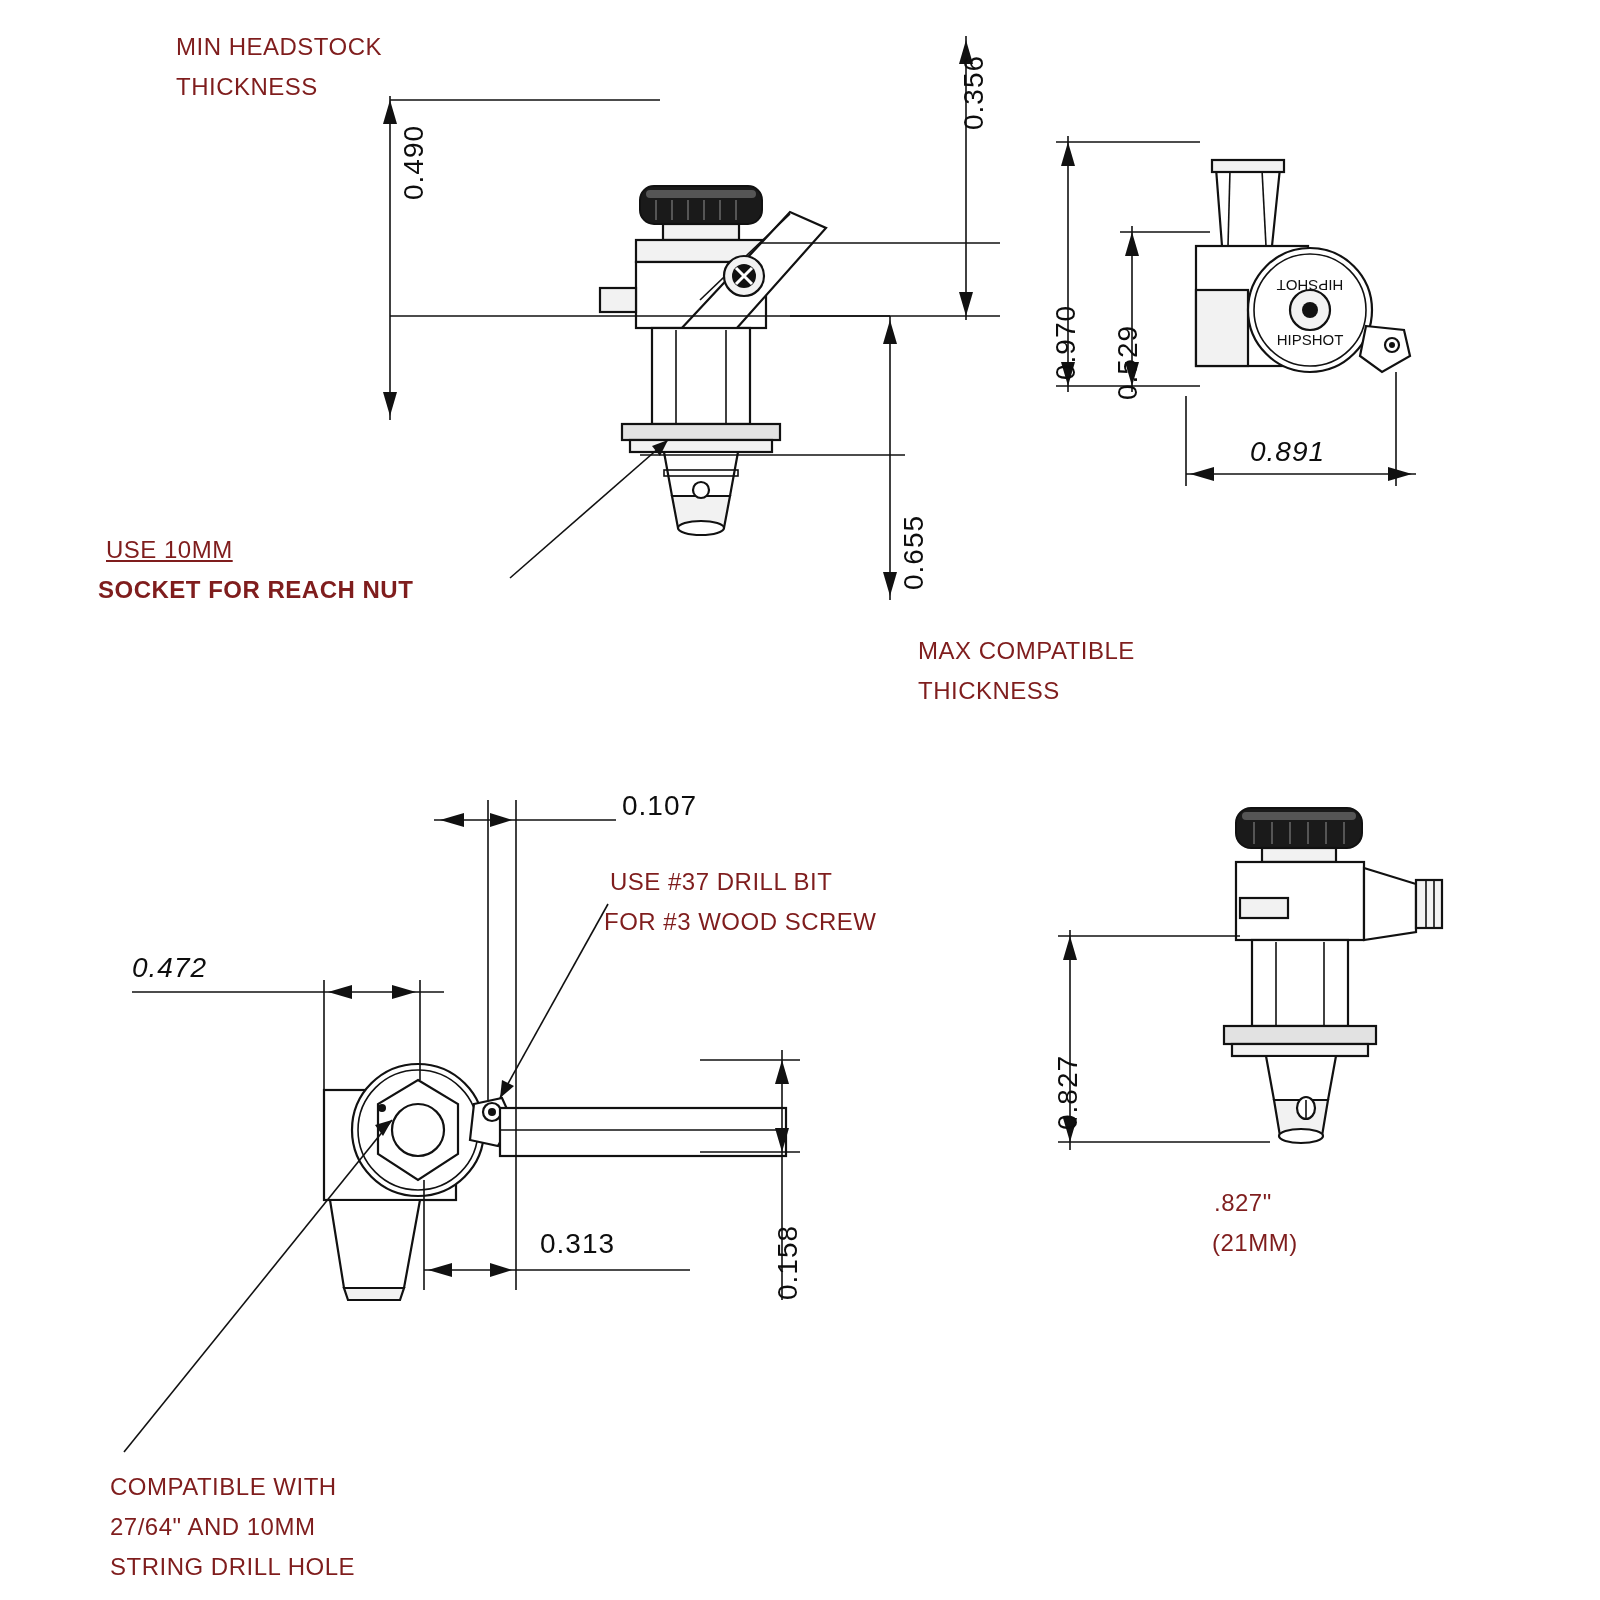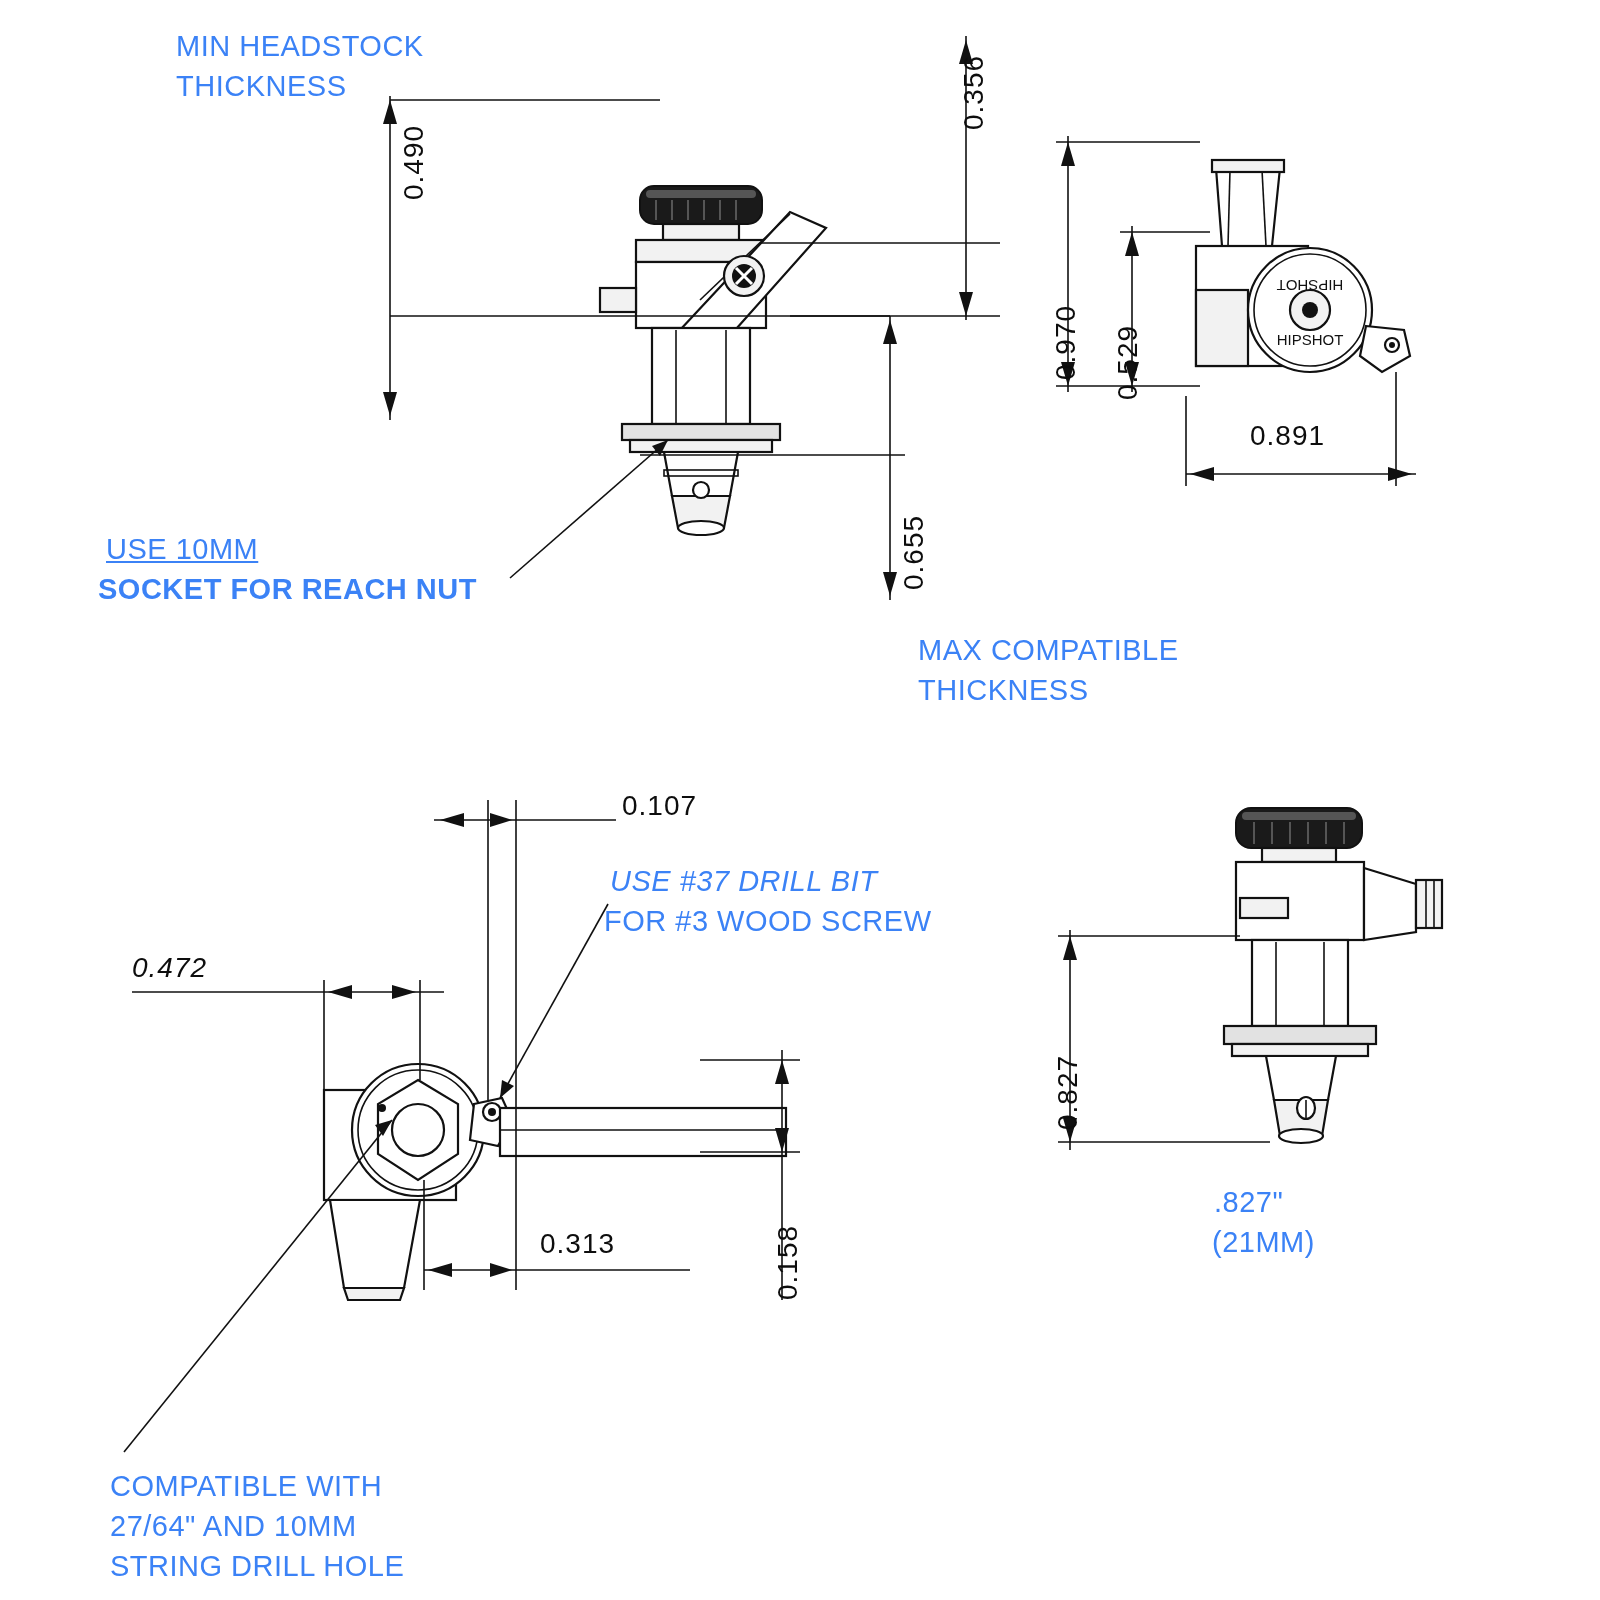--- a/index.html
+++ b/index.html
@@ -1,19 +1,19 @@
 <!DOCTYPE html>
 <html><head>
 <meta charset="utf-8">
 <style>
   html,body{margin:0;padding:0;background:#ffffff;}
   body{width:1600px;height:1600px;position:relative;overflow:hidden;
        font-family:"Liberation Sans", sans-serif;color:#111;}
   .stage{position:absolute;left:0;top:0;width:1600px;height:1600px;}
-  .lbl{position:absolute;font-size:29px;line-height:33px;letter-spacing:0.5px;color:#3b82f6;white-space:pre;}
+  .lbl{position:absolute;font-size:24px;line-height:33px;letter-spacing:0.5px;color:#7f1d1d;white-space:pre;}
   .dim{position:absolute;font-size:28px;letter-spacing:1px;color:#0d0d0d;white-space:nowrap;}
   .vert{transform-origin:left top;transform:rotate(-90deg);}
   svg{position:absolute;left:0;top:0;}
   .thin{stroke:#111;stroke-width:1.6;fill:none;}
   .ext{stroke:#111;stroke-width:1.6;fill:none;}
   .fillblack{fill:#111;}
   .fillwhite{fill:#ffffff;stroke:#111;stroke-width:2.2;}
   .fillgray{fill:#f2f2f2;stroke:#111;stroke-width:2.2;}
   .fillmid{fill:#e2e2e2;stroke:#111;stroke-width:2.2;}
   .knob{fill:#1a1a1a;stroke:#111;stroke-width:2;}
@@ -239,37 +239,37 @@
 
   <div class="lbl" style="left:176px;top:30px;">MIN HEADSTOCK</div>
   <div class="lbl" style="left:176px;top:70px;">THICKNESS</div>
 
   <div class="lbl" style="left:106px;top:533px;text-decoration:underline;">USE 10MM</div>
   <div class="lbl" style="left:98px;top:573px;font-weight:bold;">SOCKET FOR REACH NUT</div>
 
   <div class="lbl" style="left:918px;top:634px;">MAX COMPATIBLE</div>
   <div class="lbl" style="left:918px;top:674px;">THICKNESS</div>
 
-  <div class="lbl" style="left:610px;top:865px;font-style:italic;">USE #37 DRILL BIT</div>
+  <div class="lbl" style="left:610px;top:865px;">USE #37 DRILL BIT</div>
   <div class="lbl" style="left:604px;top:905px;">FOR #3 WOOD SCREW</div>
 
   <div class="lbl" style="left:110px;top:1470px;">COMPATIBLE WITH</div>
   <div class="lbl" style="left:110px;top:1510px;">27/64" AND 10MM</div>
   <div class="lbl" style="left:110px;top:1550px;">STRING DRILL HOLE</div>
 
   <div class="lbl" style="left:1214px;top:1186px;">.827"</div>
   <div class="lbl" style="left:1212px;top:1226px;">(21MM)</div>
 
   <div class="dim vert" style="left:398px;top:200px;">0.490</div>
   <div class="dim vert" style="left:958px;top:130px;">0.356</div>
   <div class="dim vert" style="left:898px;top:590px;">0.655</div>
 
   <div class="dim vert" style="left:1050px;top:380px;">0.970</div>
   <div class="dim vert" style="left:1112px;top:400px;">0.529</div>
-  <div class="dim" style="left:1250px;top:420px;">0.891</div>
+  <div class="dim" style="left:1250px;top:436px;font-style:italic;">0.891</div>
 
   <div class="dim" style="left:622px;top:790px;">0.107</div>
   <div class="dim" style="left:132px;top:952px;font-style:italic;">0.472</div>
   <div class="dim" style="left:540px;top:1228px;">0.313</div>
   <div class="dim vert" style="left:772px;top:1300px;">0.158</div>
 
   <div class="dim vert" style="left:1052px;top:1130px;">0.827</div>
 
 </div>
 

